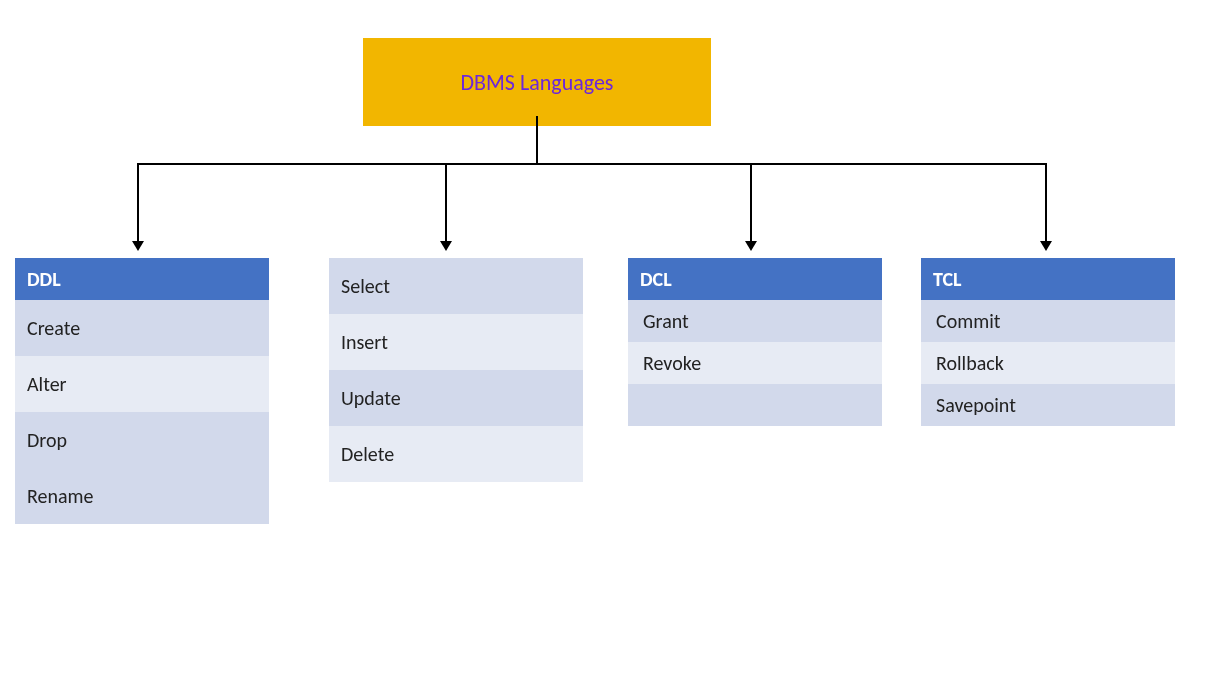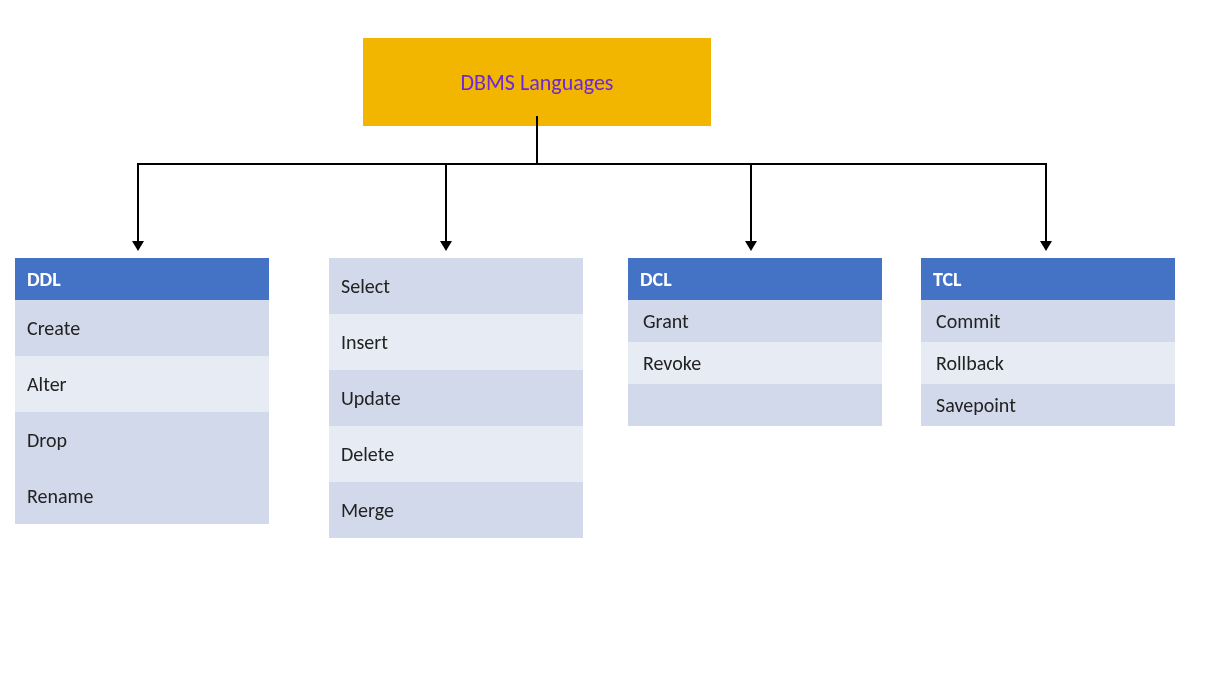--- a/index.html
+++ b/index.html
@@ -120,21 +120,20 @@
     <div class="category-item item-alt item-tall">Create</div>
     <div class="category-item item-base item-tall">Alter</div>
     <div class="category-item item-alt item-tall">Drop</div>
     <div class="category-item item-alt item-tall">Rename</div>
   </div>
 <div class="category" style="left: 329px; top: 258px;">
     <div class="category-item item-alt item-tall">Select</div>
     <div class="category-item item-base item-tall">Insert</div>
     <div class="category-item item-alt item-tall">Update</div>
     <div class="category-item item-base item-tall">Delete</div>
-    <div class="category-item item-alt item-tall">Merge</div>
   </div>
 <div class="category" style="left: 628px; top: 258px;">
     <div class="category-header">DCL</div>
     <div class="category-item item-alt item-short">Grant</div>
     <div class="category-item item-base item-short">Revoke</div>
     <div class="category-item item-alt item-short"></div>
   </div>
 <div class="category" style="left: 921px; top: 258px;">
     <div class="category-header">TCL</div>
     <div class="category-item item-alt item-short">Commit</div>

